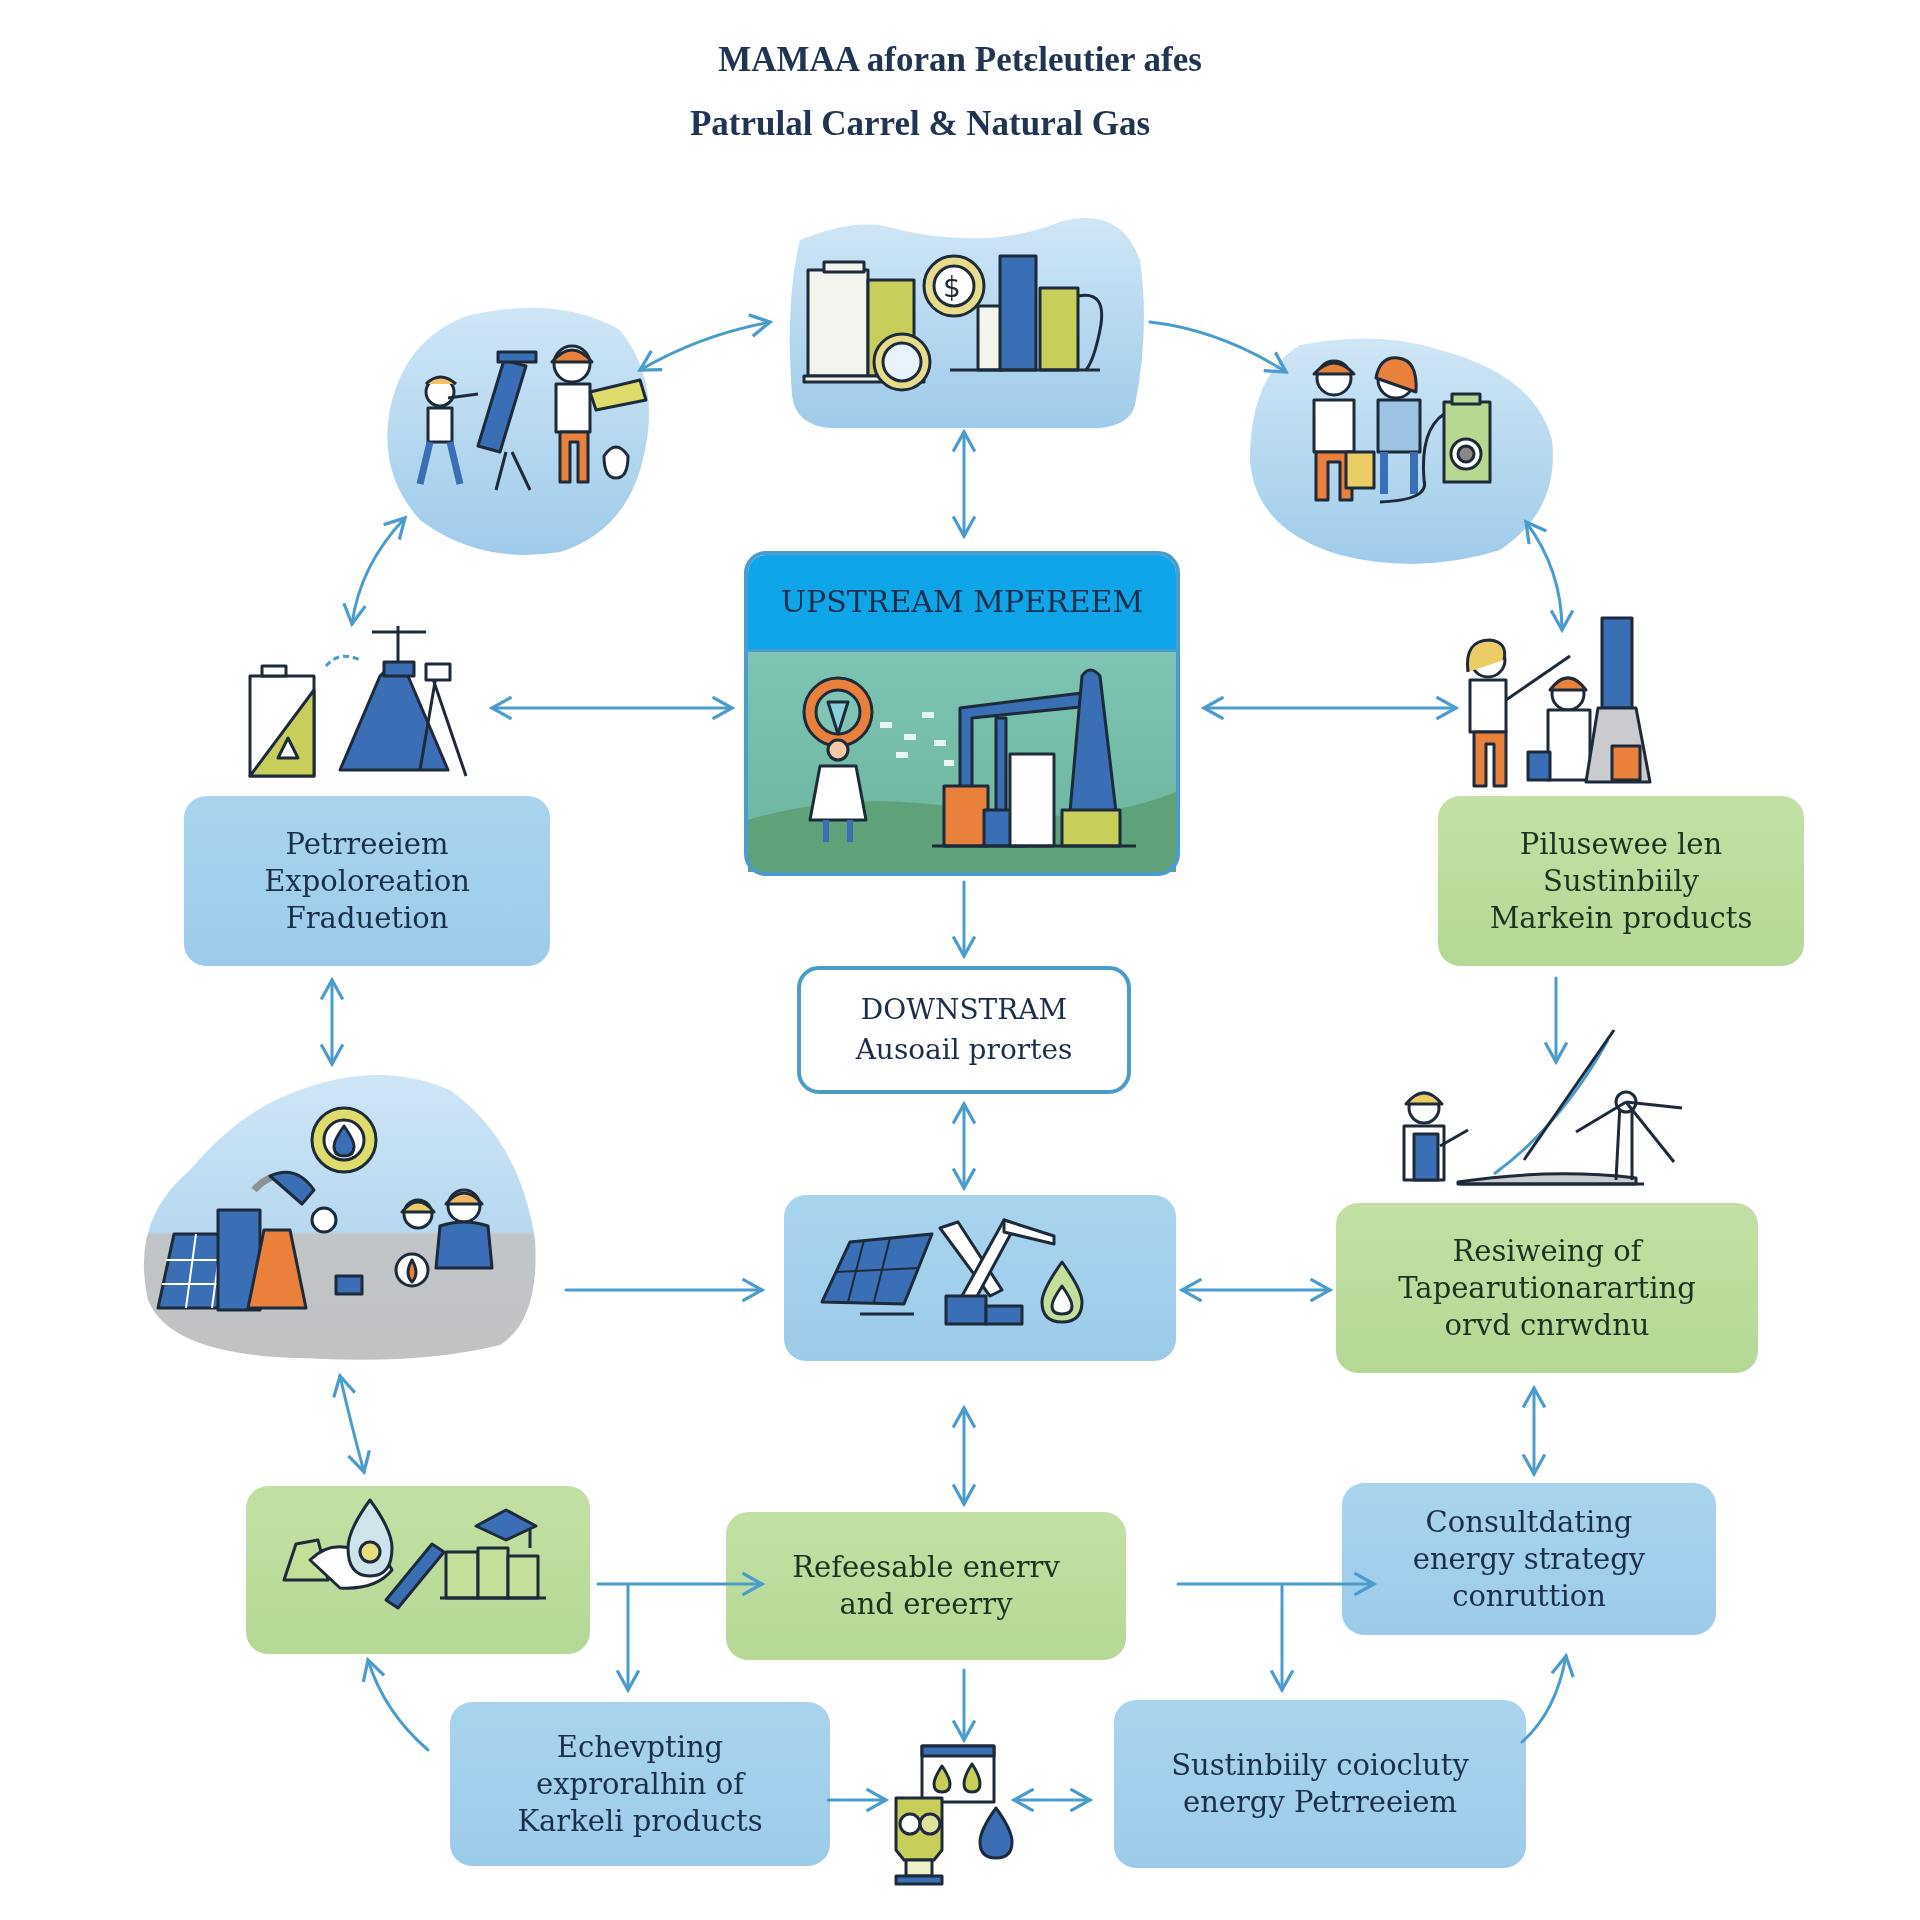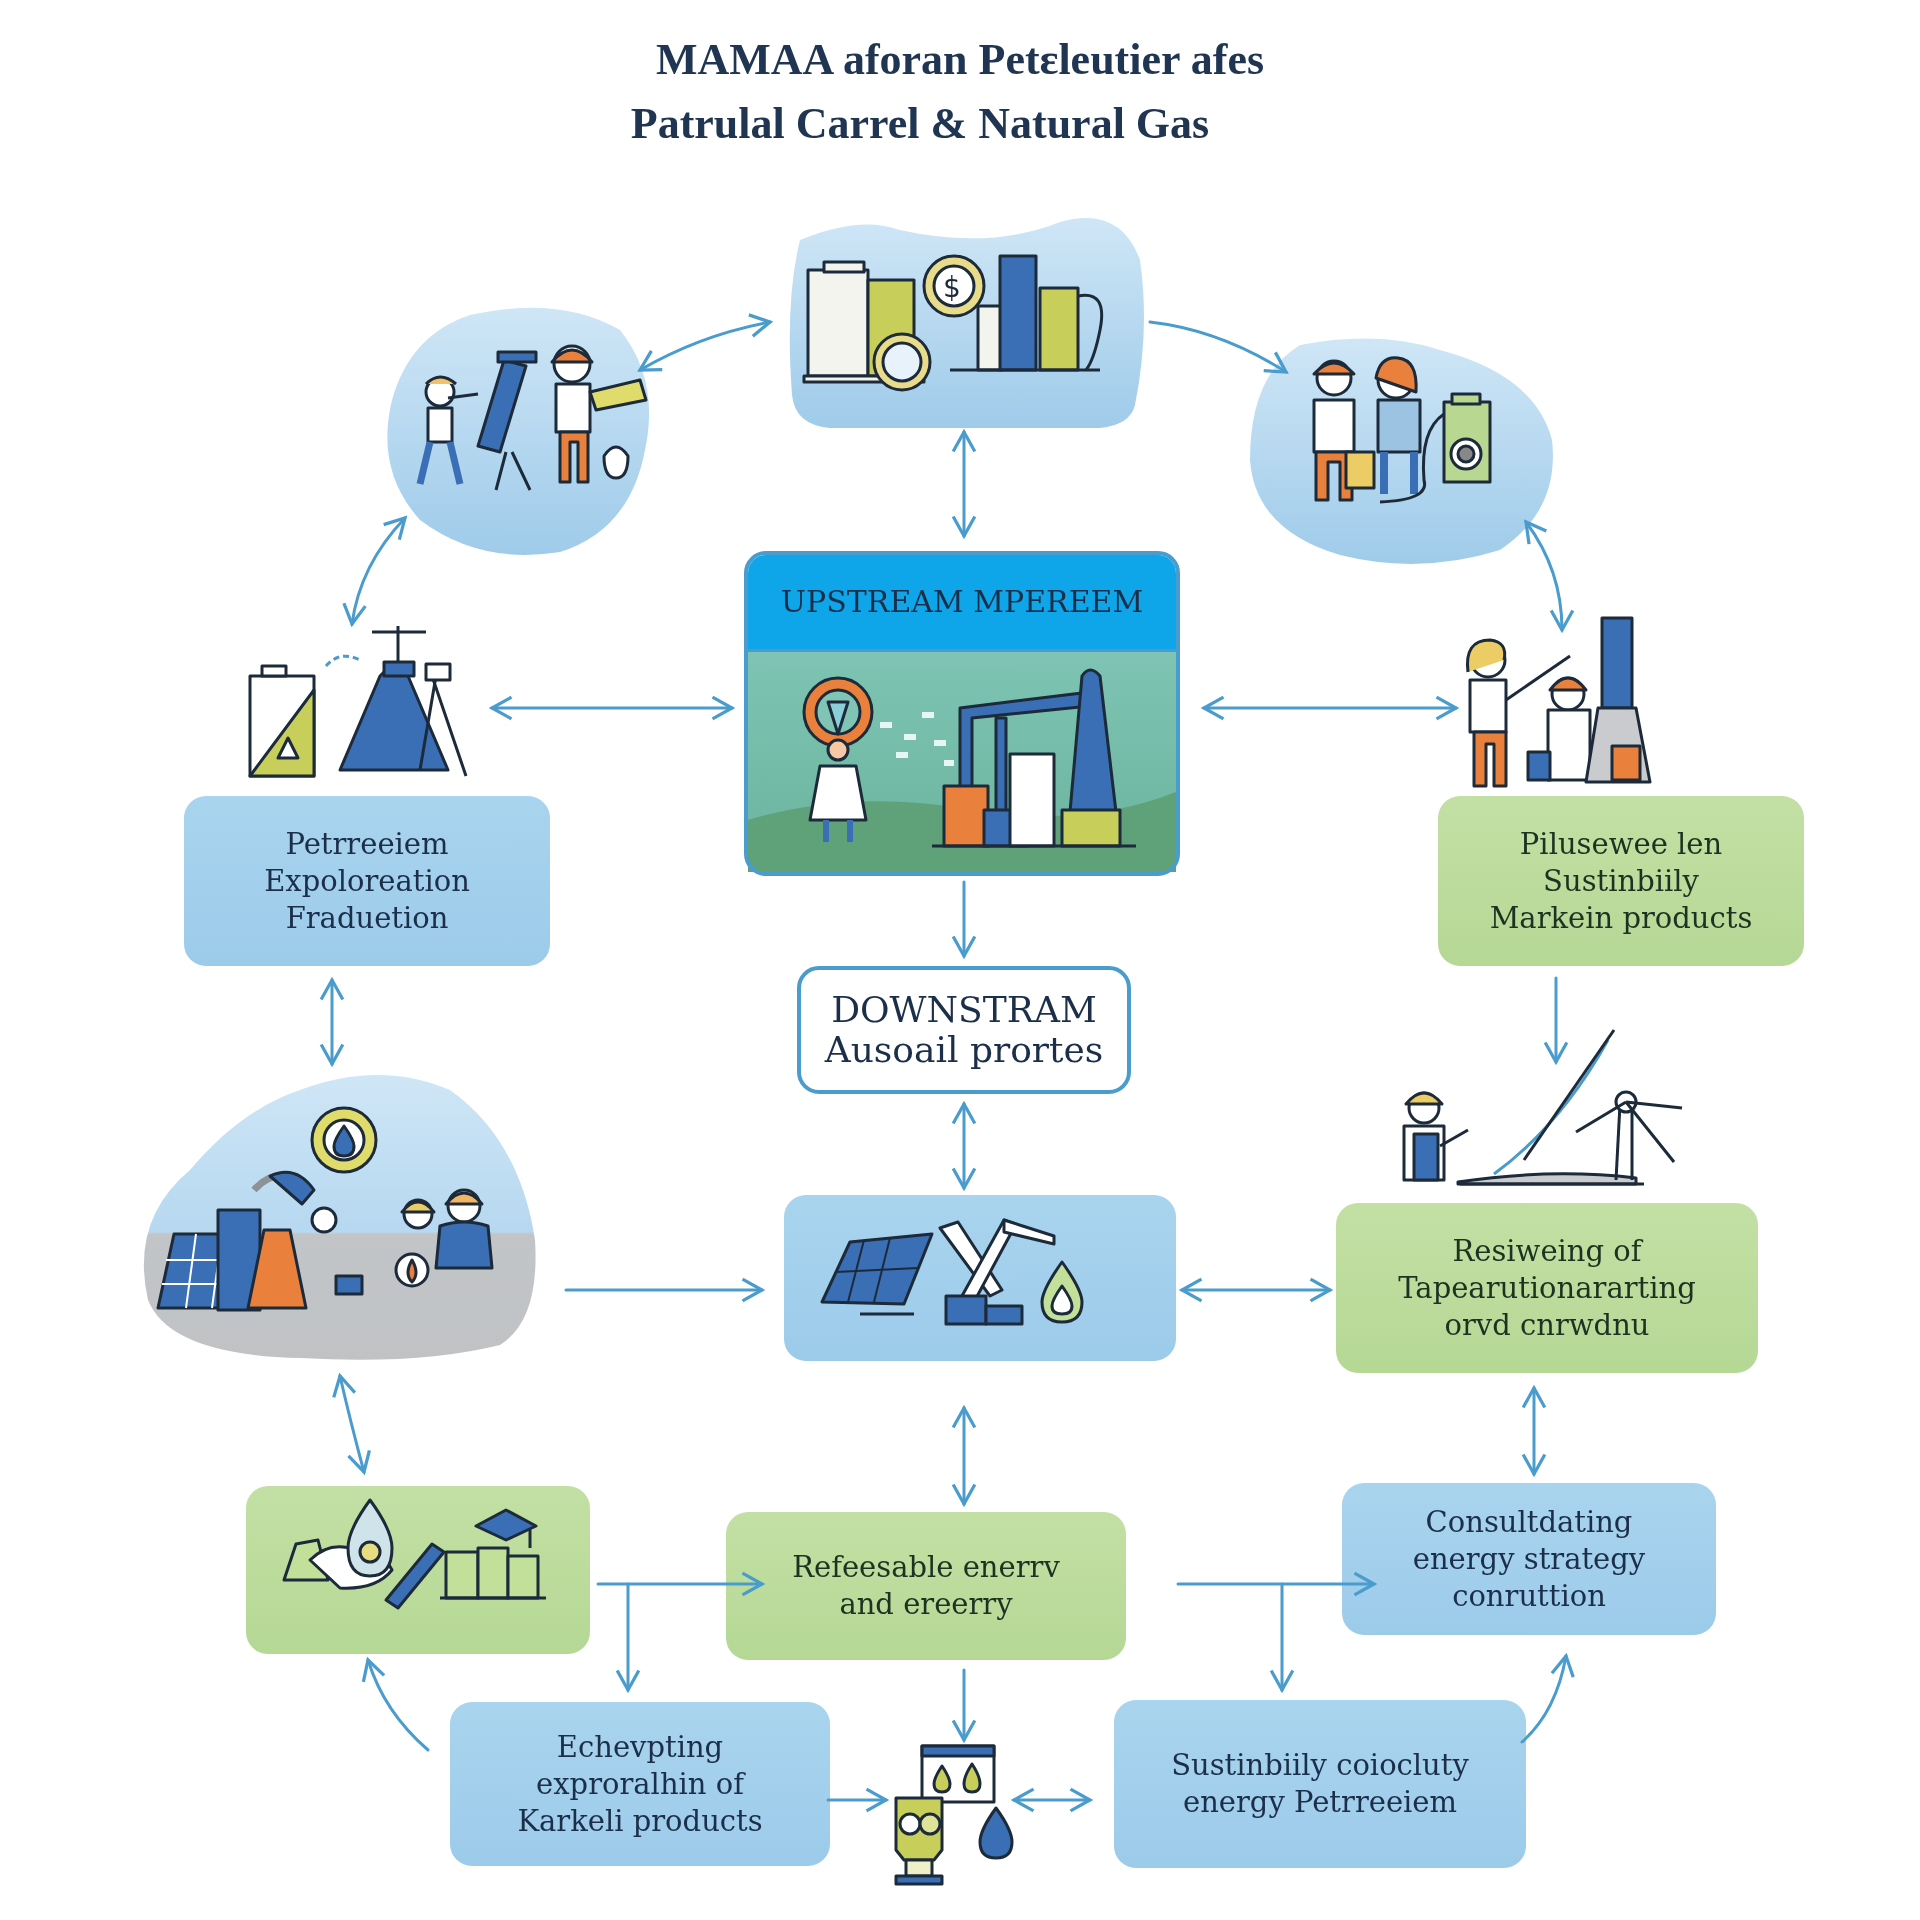--- a/index.html
+++ b/index.html
@@ -1,19 +1,19 @@
 <!DOCTYPE html>
 <html><head>
 <meta charset="utf-8">
 <style>
   html, body { margin:0; padding:0; }
   body { width:1920px; height:1920px; background:#ffffff; position:relative; overflow:hidden;
          font-family:"DejaVu Serif", serif; color:#1c2f4a; }
   .title { position:absolute; left:0; width:1920px; text-align:center; font-family:"Liberation Serif", serif;
-           font-weight:bold; color:#1f3552; font-size:44px; line-height:64px; }
+           font-weight:bold; color:#1f3552; font-size:35px; line-height:64px; }
   .title.l1 { top:28px; }
   .title.l2 { top:92px; left:-40px; }
   .box { position:absolute; border-radius:22px; display:flex; align-items:center; justify-content:center;
          text-align:center; flex-direction:column; font-family:"DejaVu Serif", serif; font-size:29px;
          line-height:37px; color:#1c2f4a; box-sizing:border-box; padding:8px 16px; }
   .blue { background:linear-gradient(180deg,#a9d4ee,#9ccbea);margin-left:14px; }
   .green { background:linear-gradient(180deg,#c3e0a4,#b5d895); color:#1d3322; }
   .outline { background:#fff; border:4px solid #4a9ccd; }
   svg.full { position:absolute; left:0; top:0; width:1920px; height:1920px; pointer-events:none; }
 </style>
@@ -50,21 +50,21 @@
   <path d="M300 1090 Q 380 1060 450 1090 Q 520 1140 535 1240 Q 540 1320 500 1345 Q 420 1365 300 1358 Q 170 1355 148 1300 Q 130 1220 190 1170 Q 240 1110 300 1090 Z" fill="url(#gSky)"></path>
 
   <rect x="748" y="647" width="428" height="225" fill="url(#gUp)"></rect>
   <path d="M748 820 Q 850 790 960 808 Q 1080 830 1176 792 L 1176 872 L 748 872 Z" fill="#5fa178"></path>
 </svg>
 
 <div class="box outline" style="left:744px; top:551px; width:436px; height:325px; padding:0; justify-content:flex-start; background:transparent;">
   <div style="width:100%; height:94px; line-height:94px; background:#0ea5e9; border-bottom:3px solid #4a9ccd; font-size:30px; border-radius:18px 18px 0 0;">UPSTREAM MPEREEM</div>
 </div>
 
-<div class="box outline" style="left:797px; top:966px; width:334px; height:128px; font-size:36px; line-height:40px;">
+<div class="box outline" style="left:797px; top:966px; width:334px; height:128px; font-size:28px; line-height:40px;">
   <div>DOWNSTRAM</div>
   <div>Ausoail prortes</div>
 </div>
 
 <div class="box blue" style="left:170px; top:796px; width:366px; height:170px;">
   <div>Petrreeiem</div>
   <div>Expoloreation</div>
   <div>Fraduetion</div>
 </div>
 

